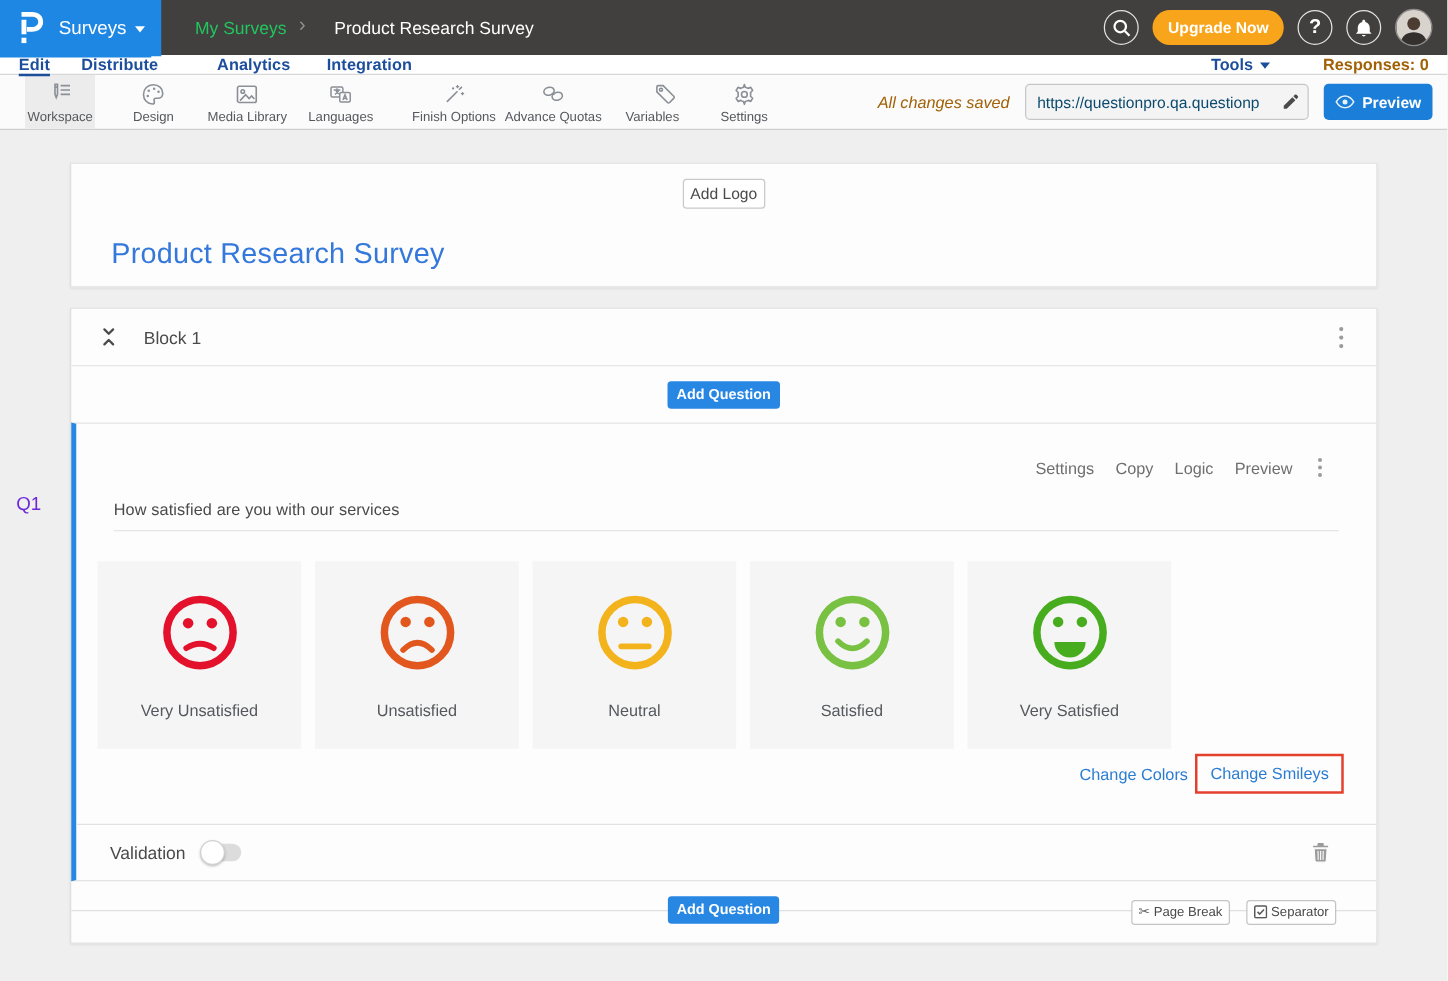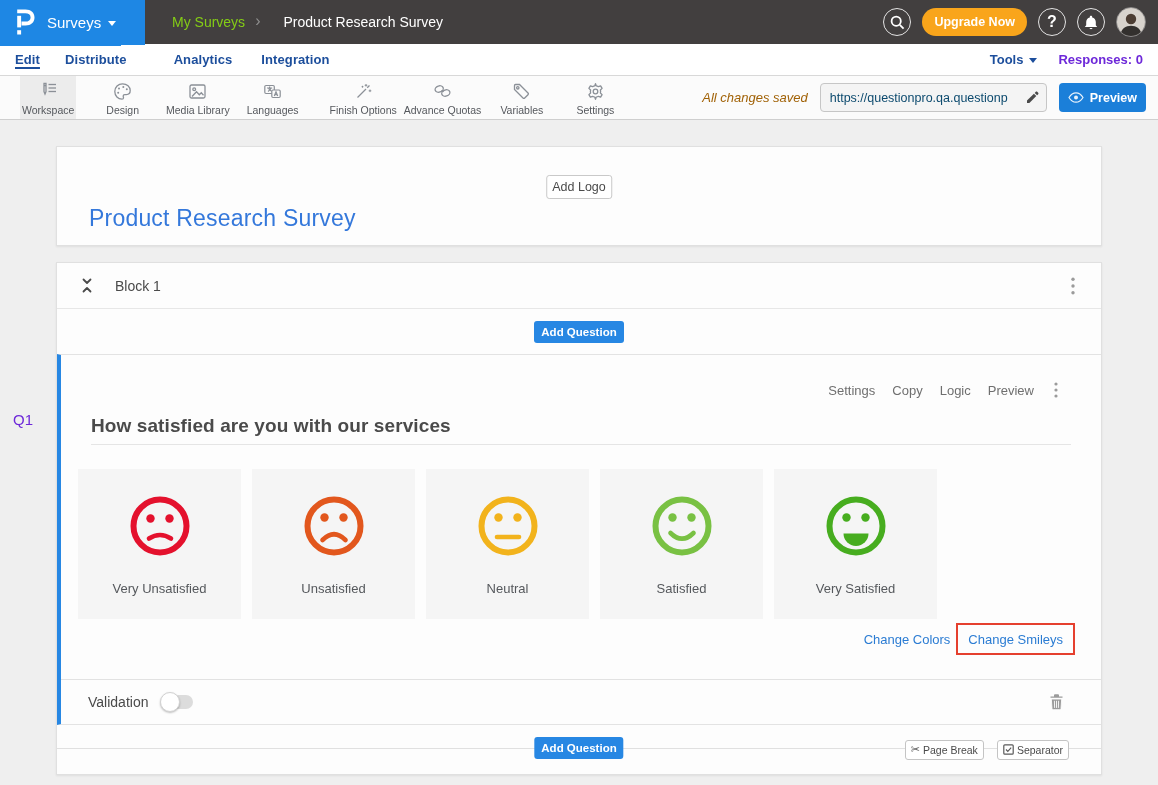--- a/index.html
+++ b/index.html
@@ -1,93 +1,93 @@
 <!DOCTYPE html>
 <html><head>
 <meta charset="utf-8">
 <style>
   * { margin:0; padding:0; box-sizing:border-box; }
   html,body { width:1158px; height:785px; overflow:hidden; }
   body { font-family:"Liberation Sans", sans-serif; background:#efefef; color:#4a4a4a; }
 
   
   .topbar { height:44px; background:#423f3f; display:flex; align-items:center; position:relative; z-index:5; }
-  .logo-block { width:145px; height:46px; background:#1e87e4; display:flex; align-items:center; padding:0 0 0 14px; gap:12px; flex:none; position:relative; }
+  .logo-block { width:129px; height:46px; background:#1e87e4; display:flex; align-items:center; padding:0 0 0 14px; gap:12px; flex:none; position:relative; }
   .logo-p { width:21px; height:26px; flex:none; }
   .product-menu { color:#fff; font-size:15px; display:flex; align-items:center; gap:7px; cursor:pointer; }
   .caret { width:0; height:0; border-left:4.5px solid transparent; border-right:4.5px solid transparent; border-top:5px solid #fff; display:inline-block; margin-top:2px; }
   .breadcrumb { display:flex; align-items:center; margin-left:27px; gap:10px; font-size:14px; }
-  .breadcrumb .parent { color:#84cc16; cursor:pointer; }
+  .breadcrumb .parent { color:#22c55e; cursor:pointer; }
   .breadcrumb .sep { color:#8f8f8f; font-size:16px; margin-top:-2px; }
   .breadcrumb .current { color:#ffffff; margin-left:13px; }
   .topbar-right { margin-left:auto; display:flex; align-items:center; gap:11px; padding-right:12px; }
   .circle-btn { width:28px; height:28px; border-radius:50%; border:1px solid rgba(255,255,255,.85); display:flex; align-items:center; justify-content:center; color:#fff; cursor:pointer; flex:none; }
   .circle-btn svg { display:block; }
   .help-glyph { font-size:16px; font-weight:bold; line-height:1; }
   .upgrade-btn { height:28px; border:none; border-radius:14px; background:#f9a51b; color:#fff; font-family:inherit; font-weight:bold; font-size:12.5px; padding:0 12px; cursor:pointer; }
   .avatar { width:30px; height:30px; border-radius:50%; overflow:hidden; flex:none; cursor:pointer; border:1px solid rgba(255,255,255,.4); }
 
   
-  .navrow { height:32px; background:#fff; border-bottom:1px solid #d8d8d8; display:flex; align-items:center; padding:0 15px 0 15px; position:relative; }
+  .navrow { height:16px; background:#fff; border-bottom:1px solid #d8d8d8; display:flex; align-items:center; padding:0 15px 0 15px; position:relative; }
   .navrow::before { content:""; position:absolute; left:0; top:0; width:121px; height:2px; background:#1e87e4; }
   .nav-tab { font-size:13px; font-weight:bold; color:#1c4e9c; cursor:pointer; text-decoration:none; letter-spacing:.1px; }
   .nav-tab:nth-child(1) { margin-right:25px; }
   .nav-tab:nth-child(2) { margin-right:47px; }
   .nav-tab:nth-child(3) { margin-right:29px; }
   .nav-tab.active { text-decoration:underline; text-underline-offset:3px; text-decoration-thickness:1.5px; }
-  .nav-right { margin-left:auto; display:flex; align-items:center; gap:21px; }
+  .nav-right { margin-left:auto; display:flex; align-items:center; gap:42px; }
   .nav-tools { font-size:13px; font-weight:bold; color:#1c4e9c; display:flex; align-items:center; gap:6px; cursor:pointer; }
   .nav-tools .caret { border-top-color:#1c4e9c; }
-  .nav-responses { font-size:13px; font-weight:bold; color:#6d28d9; cursor:pointer; }
+  .nav-responses { font-size:13px; font-weight:bold; color:#a16207; cursor:pointer; }
 
   
   .toolbar { height:44px; background:#fbfbfb; border-bottom:1px solid #cfcfcf; display:flex; align-items:stretch; }
   .tool-item { display:flex; flex-direction:column; align-items:center; justify-content:center; padding:4px 2px 3px; cursor:pointer; }
   .tool-item:nth-of-type(1) { margin-left:20px; }
   .tool-item:nth-of-type(2) { margin-left:28px; }
   .tool-item:nth-of-type(3) { margin-left:23px; }
   .tool-item:nth-of-type(4) { margin-left:13px; }
   .tool-item:nth-of-type(5) { margin-left:27px; }
   .tool-item:nth-of-type(6) { margin-left:3px; }
-  .tool-item:nth-of-type(7) { margin-left:15px; }
+  .tool-item:nth-of-type(7) { margin-left:15px;align-items:flex-end; }
   .tool-item:nth-of-type(8) { margin-left:29px; }
   .tool-item.active { background:#ececec; }
   .tool-item svg { display:block; color:#8b9097; margin-bottom:2px; }
   .tool-item .tool-label { font-size:10.5px; color:#55585d; white-space:nowrap; }
   .toolbar-right { margin-left:auto; display:flex; align-items:center; padding-right:12px; gap:12px; }
   .saved-status { font-size:13px; font-style:italic; color:#a16207; white-space:nowrap; }
   .url-box { width:227px; height:29px; background:#f4f4f4; border:1px solid #c6c6c6; border-radius:4px; display:flex; align-items:center; padding:0 7px 0 9px; gap:4px; }
   .url-box input { flex:1; min-width:0; border:none; background:transparent; font-family:inherit; font-size:12.5px; color:#0c4a6e; outline:none; }
   .url-box .pencil { flex:none; color:#4a4a4a; cursor:pointer; }
   .preview-btn { height:29px; background:#1b7fd9; color:#fff; border:none; border-radius:4px; font-family:inherit; font-weight:bold; font-size:12.5px; display:flex; align-items:center; gap:6px; padding:0 9px; cursor:pointer; }
   .preview-btn svg { display:block; opacity:.9; }
 
   
   .content { padding:26px 0 0; }
   .card { width:1046px; margin:0 auto; background:#fdfdfd; border:1px solid #e0e0e0; box-shadow:0 1px 2px rgba(0,0,0,.07); }
 
   .title-card { height:100px; position:relative; margin-bottom:16px; }
-  .add-logo-btn { position:absolute; top:28px; left:50%; transform:translateX(-50%); background:#fff; border:1px solid #c9c9c9; border-radius:3px; font-family:inherit; font-size:12.5px; color:#4a4a4a; padding:4px 5px; cursor:pointer; }
+  .add-logo-btn { position:absolute; top:12px; left:50%; transform:translateX(-50%); background:#fff; border:1px solid #c9c9c9; border-radius:3px; font-family:inherit; font-size:12.5px; color:#4a4a4a; padding:4px 5px; cursor:pointer; }
   .survey-title { position:absolute; left:32px; top:58px; font-size:23px; font-weight:normal; color:#3478db; letter-spacing:.2px; }
 
   
   .block-header { height:46px; display:flex; align-items:center; padding:0 24px 0 22px; border-bottom:1px solid #e7e7e7; }
   .collapse-icon { color:#4a4a4a; margin-right:20px; cursor:pointer; display:flex; }
   .block-title { font-size:14px; color:#4a4a4a; }
   .kebab { margin-left:auto; cursor:pointer; color:#9b9b9b; display:flex; padding:2px; }
   .addq-row-top { height:45px; display:flex; align-items:center; justify-content:center; }
   .addq-btn { background:#2787e3; color:#fff; border:none; border-radius:3px; font-family:inherit; font-weight:bold; font-size:11.5px; padding:5px 7px; cursor:pointer; }
 
   .question { position:relative; border-top:1px solid #e3e3e3; border-bottom:1px solid #e3e3e3; border-left:4px solid #2787e3; }
   .qnum { position:absolute; left:-48px; top:56px; font-size:15px; color:#6d28d9; }
   .q-actions { display:flex; justify-content:flex-end; align-items:center; gap:17px; padding:25px 41px 0 0; }
   .q-action { font-size:13px; color:#6f6f6f; cursor:pointer; }
   .q-actions .kebab { margin-left:1px; }
   .q-title-wrap { margin:15px 30px 0 30px; padding-bottom:7px; border-bottom:1px solid #e5e5e5; }
-  .q-title { font-size:19px; font-weight:bold; color:#4a4a4a; letter-spacing:.1px; }
+  .q-title { font-size:13px; font-weight:normal; color:#4a4a4a; letter-spacing:.1px; }
   .options { display:flex; gap:11px; margin:24px 0 0 17px; }
   .option-box { width:163px; height:150px; background:#f5f5f5; display:flex; flex-direction:column; align-items:center; padding-top:26px; cursor:pointer; }
   .option-box svg { display:block; }
   .option-label { margin-top:24px; font-size:13px; color:#55585c; }
   .q-links { display:flex; justify-content:flex-end; align-items:center; margin:4px 26px 0 0; }
   .q-link { font-size:13px; color:#2b7cd3; cursor:pointer; white-space:nowrap; }
   .smiley-highlight { border:2px solid #e5402e; padding:5px 10px; margin-left:6px; }
   .validation-row { margin-top:24px; border-top:1px solid #e2e2e2; height:45px; display:flex; align-items:center; padding:0 38px 0 27px; }
   .validation-label { font-size:14px; color:#4a4a4a; margin-right:13px; }
   .toggle { width:32px; height:14px; background:#dcdcdc; border-radius:7px; position:relative; cursor:pointer; flex:none; }

